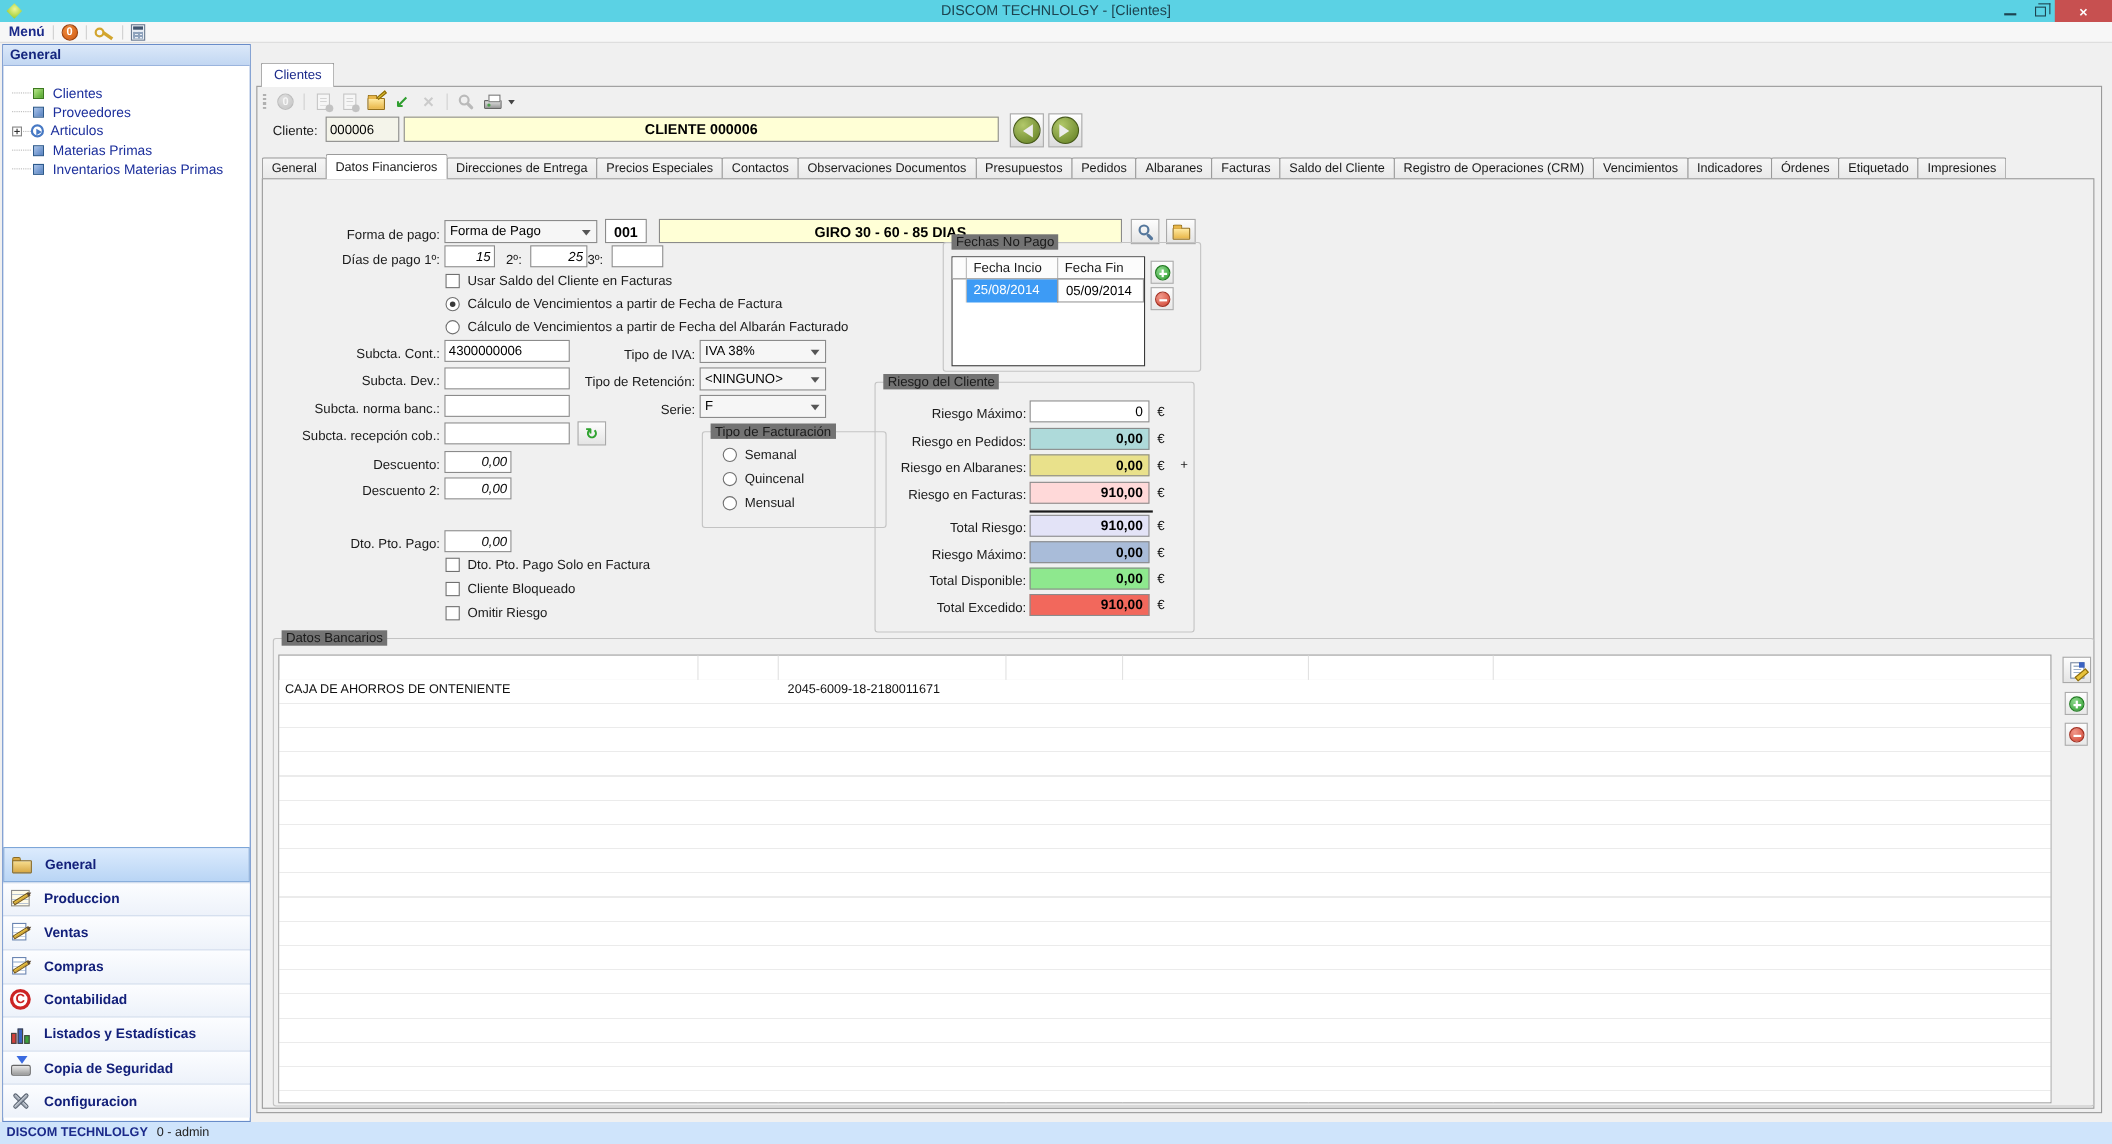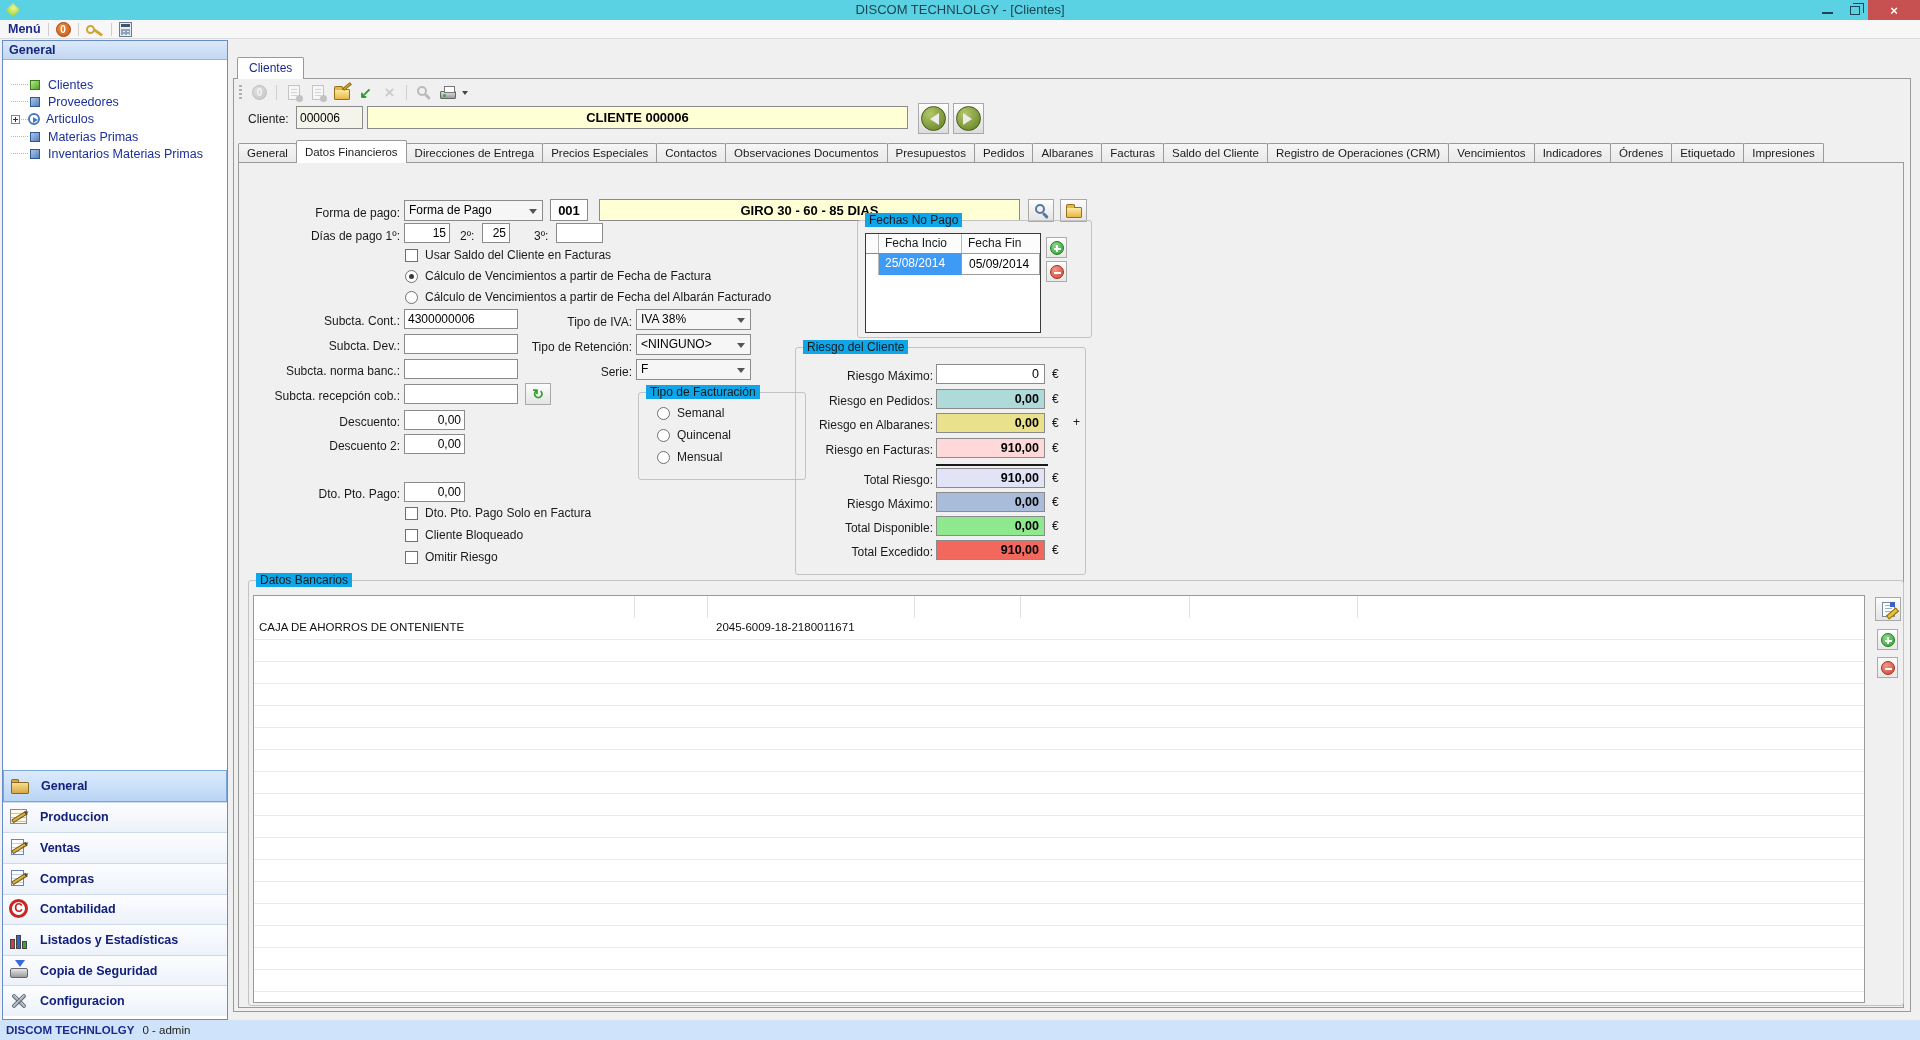--- a/index.html
+++ b/index.html
@@ -97,21 +97,21 @@
   .ico-mag { position:relative; width:10px; height:10px; border:2px solid #55779c; border-radius:50%; margin:-3px 3px 0 0; }
   .ico-mag::after { content:""; position:absolute; width:7px; height:2.5px; background:#55779c; transform:rotate(45deg); right:-6px; bottom:-4px; border-radius:2px; }
   .ico-print { position:relative; width:16px; height:8px; background:linear-gradient(#e0e0e0,#9a9a9a); border:1px solid #666; border-radius:1px; margin-top:6px; }
   .ico-print::before { content:""; position:absolute; top:-6px; left:3px; width:9px; height:5px; background:#fff; border:1px solid #777; }
   .ico-print::after { content:""; position:absolute; top:2px; left:2px; width:3px; height:3px; background:#4a9e4a; border-radius:50%; }
   .caret-down { width:0; height:0; border:3.5px solid transparent; border-top:4.5px solid #444; margin-top:4px; }
 
   .lbl { position:absolute; font-size:12px; color:#1a1a1a; height:20px; line-height:20px; }
   .r-lbl { text-align:right; }
   .win-input { position:absolute; background:#fff; border:1px solid #8b8b8b; font-family:"Liberation Sans",sans-serif; font-size:12px; padding:0 3px; height:20px; }
-  .num { text-align:right; }
+  .num { text-align:right;font-style:italic; }
   .bold { font-weight:bold; }
   .center { text-align:center; }
   .yellow { background:#ffffd6; }
 
   .client-code { background:#f4f4ea; }
   .client-name { font-size:13px; font-weight:bold; text-align:center; }
 
   .navbtn { position:absolute; width:31px; height:31px; border:1px solid #a9a9a9; background:linear-gradient(#ffffff,#dcdcdc); display:flex; align-items:center; justify-content:center; cursor:default; }
   .navcircle { width:25px; height:25px; border-radius:50%; background:radial-gradient(circle at 35% 30%,#b2c86a,#5f7c20); border:1px solid #46591a; display:flex; align-items:center; justify-content:center; }
   .tri-l { width:0; height:0; border:6px solid transparent; border-right:9px solid #ececec; margin-left:-4px; }
@@ -127,21 +127,21 @@
   .combo::after { content:""; position:absolute; right:5px; top:8px; border:4px solid transparent; border-top:5px solid #555; }
 
   .toolbtn { position:absolute; border:1px solid #a9a9a9; background:linear-gradient(#fdfdfd,#e4e4e4); display:flex; align-items:center; justify-content:center; cursor:default; }
 
   .check { position:absolute; width:13px; height:13px; background:#fff; border:1px solid #707070; }
   .radio { position:absolute; width:13px; height:13px; border-radius:50%; background:#fff; border:1px solid #707070; }
   .radio.checked::after { content:""; position:absolute; left:3px; top:3px; width:5px; height:5px; border-radius:50%; background:#3a3a3a; }
   .opt-label { position:absolute; font-size:12px; color:#1a1a1a; height:15px; line-height:15px; }
 
   .groupbox { position:absolute; border:1px solid #c3c3c3; border-radius:3px; }
-  .gb-title { position:absolute; top:-8px; left:7px; background:#0ea5e9; padding:0 4px; font-size:12px; color:#1a1a1a; line-height:14px; white-space:nowrap; }
+  .gb-title { position:absolute; top:-8px; left:7px; background:#737373; padding:0 4px; font-size:12px; color:#1a1a1a; line-height:14px; white-space:nowrap; }
 
   
   .ftable { position:absolute; left:7px; top:12px; width:176px; height:100px; background:#fff; border:1px solid #3a3a3a; }
   .ft-header { display:flex; height:20px; border-bottom:1px solid #8a8a8a; background:#fcfcfc; font-size:12px; color:#1a1a1a; }
   .ft-row { display:flex; height:21px; font-size:12px; }
   .ft-sel { width:13px; border-right:1px solid #b8b8b8; }
   .ft-c1 { width:83px; border-right:1px solid #b8b8b8; padding:2px 0 0 6px; }
   .ft-c2 { flex:1; padding:2px 0 0 6px; }
   .cell-selected { background:#3d9bf5; color:#fff; }
   .cell-plain { border:1px solid #9a9a9a; margin:-1px 0 0 -1px; padding:3px 0 0 7px !important; }
@@ -384,21 +384,21 @@
       <div class="toolbtn" style="left:789px; top:36px; width:26px; height:23px;">
           <span class="ico-mag"></span>
         </div>
       <div class="toolbtn" style="left:821px; top:36px; width:27px; height:23px;">
           <span class="ico-folder"></span>
         </div>
 
       <div class="lbl r-lbl" style="left:18px; top:63px; width:143px;">Días de pago 1º:</div>
       <input class="win-input num" style="left: 165px; top: 60px; width: 46px;" value="15">
       <div class="lbl" style="left:221px; top:63px;">2º:</div>
-      <input class="win-input num" style="left: 243px; top: 60px; width: 28px;" value="25">
+      <input class="win-input num" style="left: 243px; top: 60px; width: 52px;" value="25">
       <div class="lbl" style="left:295px; top:63px;">3º:</div>
       <input class="win-input num" style="left: 317px; top: 60px; width: 47px;" value="">
 
       <span class="check" style="left:166px; top:86px;"></span>
       <span class="opt-label" style="left:186px; top:85px;">Usar Saldo del Cliente en Facturas</span>
       <span class="radio checked" style="left:166px; top:107px;"></span>
       <span class="opt-label" style="left:186px; top:106px;">Cálculo de Vencimientos a partir de Fecha de Factura</span>
       <span class="radio" style="left:166px; top:128px;"></span>
       <span class="opt-label" style="left:186px; top:127px;">Cálculo de Vencimientos a partir de Fecha del Albarán Facturado</span>
 

